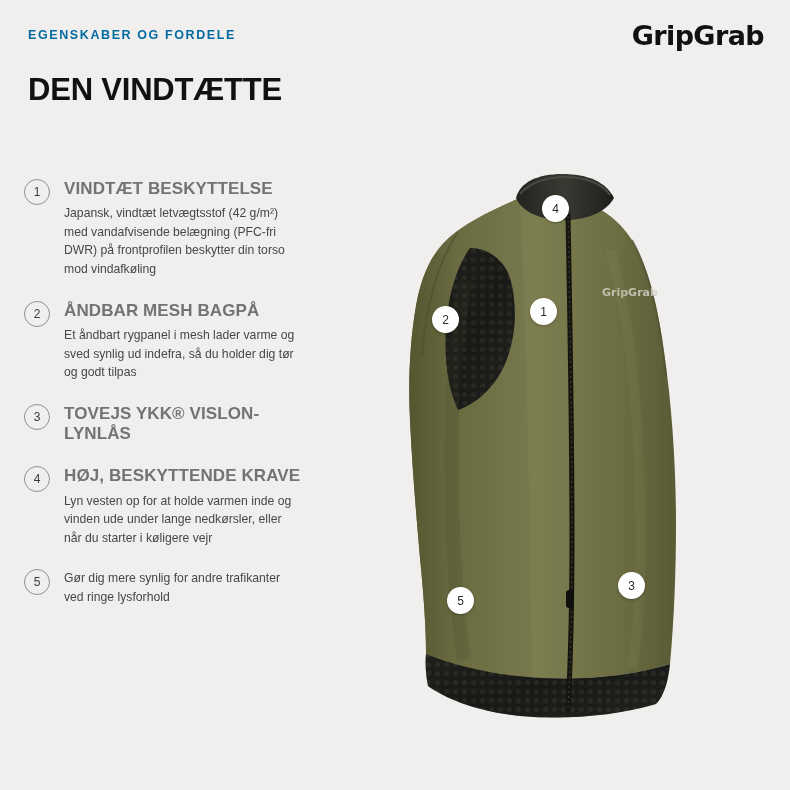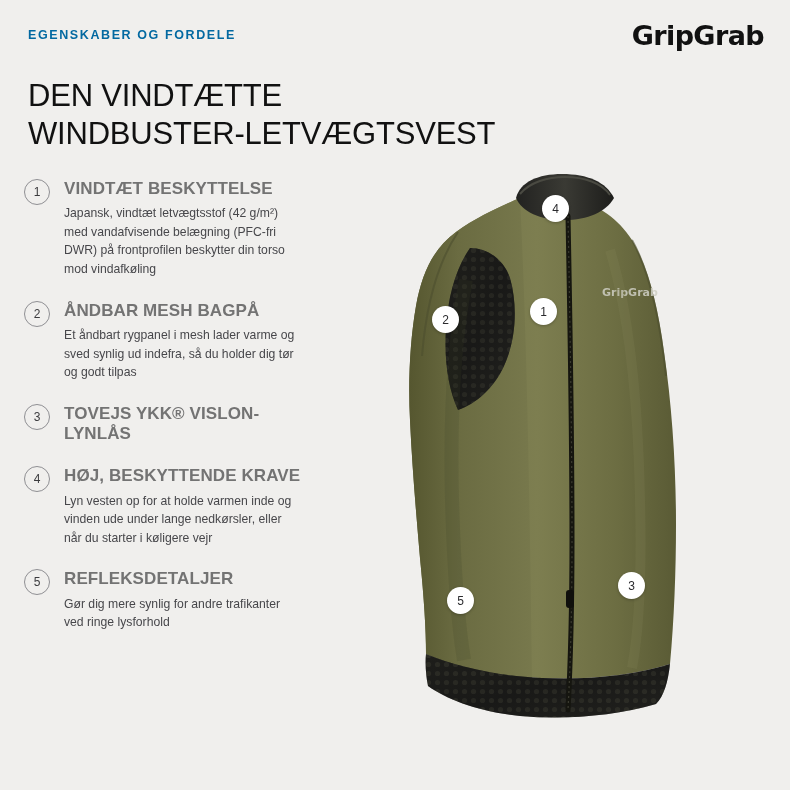--- a/index.html
+++ b/index.html
@@ -39,23 +39,23 @@
     top: 20px;
     font-size: 27px;
     font-weight: 700;
     letter-spacing: -0.6px;
     color: #111;
     font-family: "DejaVu Sans", sans-serif;
   }
   .title {
     position: absolute;
     left: 28px;
-    top: 56px;
+    top: 50px;
     font-size: 31px;
-    font-weight: 400;
+    font-weight: 700;
     line-height: 1.22;
     letter-spacing: -0.2px;
     text-transform: uppercase;
     color: #111;
   }
   .title span { display: block; }
 
   
   .features {
     position: absolute;
@@ -133,21 +133,20 @@
 </head>
 <body>
 
 <div class="page">
 
   <div class="eyebrow">EGENSKABER OG FORDELE</div>
   <div class="brand">GripGrab</div>
 
   <h1 class="title">
     <span>DEN VINDTÆTTE</span>
-    <span>WINDBUSTER-LETVÆGTSVEST</span>
   </h1>
 
   <div class="features">
 
     <div class="feature">
       <div class="num">1</div>
       <h3>VINDTÆT BESKYTTELSE</h3>
       <p>Japansk, vindtæt letvægtsstof (42 g/m²) med vandafvisende belægning (PFC-fri DWR) på frontprofilen beskytter din torso mod vindafkøling</p>
     </div>
 
@@ -163,21 +162,20 @@
     </div>
 
     <div class="feature">
       <div class="num">4</div>
       <h3>HØJ, BESKYTTENDE KRAVE</h3>
       <p>Lyn vesten op for at holde varmen inde og vinden ude under lange nedkørsler, eller når du starter i køligere vejr</p>
     </div>
 
     <div class="feature">
       <div class="num">5</div>
-      <h3>REFLEKSDETALJER</h3>
       <p>Gør dig mere synlig for andre trafikanter ved ringe lysforhold</p>
     </div>
 
   </div>
 
   <div class="product">
     <svg class="vest-svg" width="400" height="600" viewBox="0 0 400 600">
       <defs>
         <linearGradient id="fabricGrad" x1="0" y1="0" x2="1" y2="0">
           <stop offset="0%" stop-color="#5d5e37"></stop>

